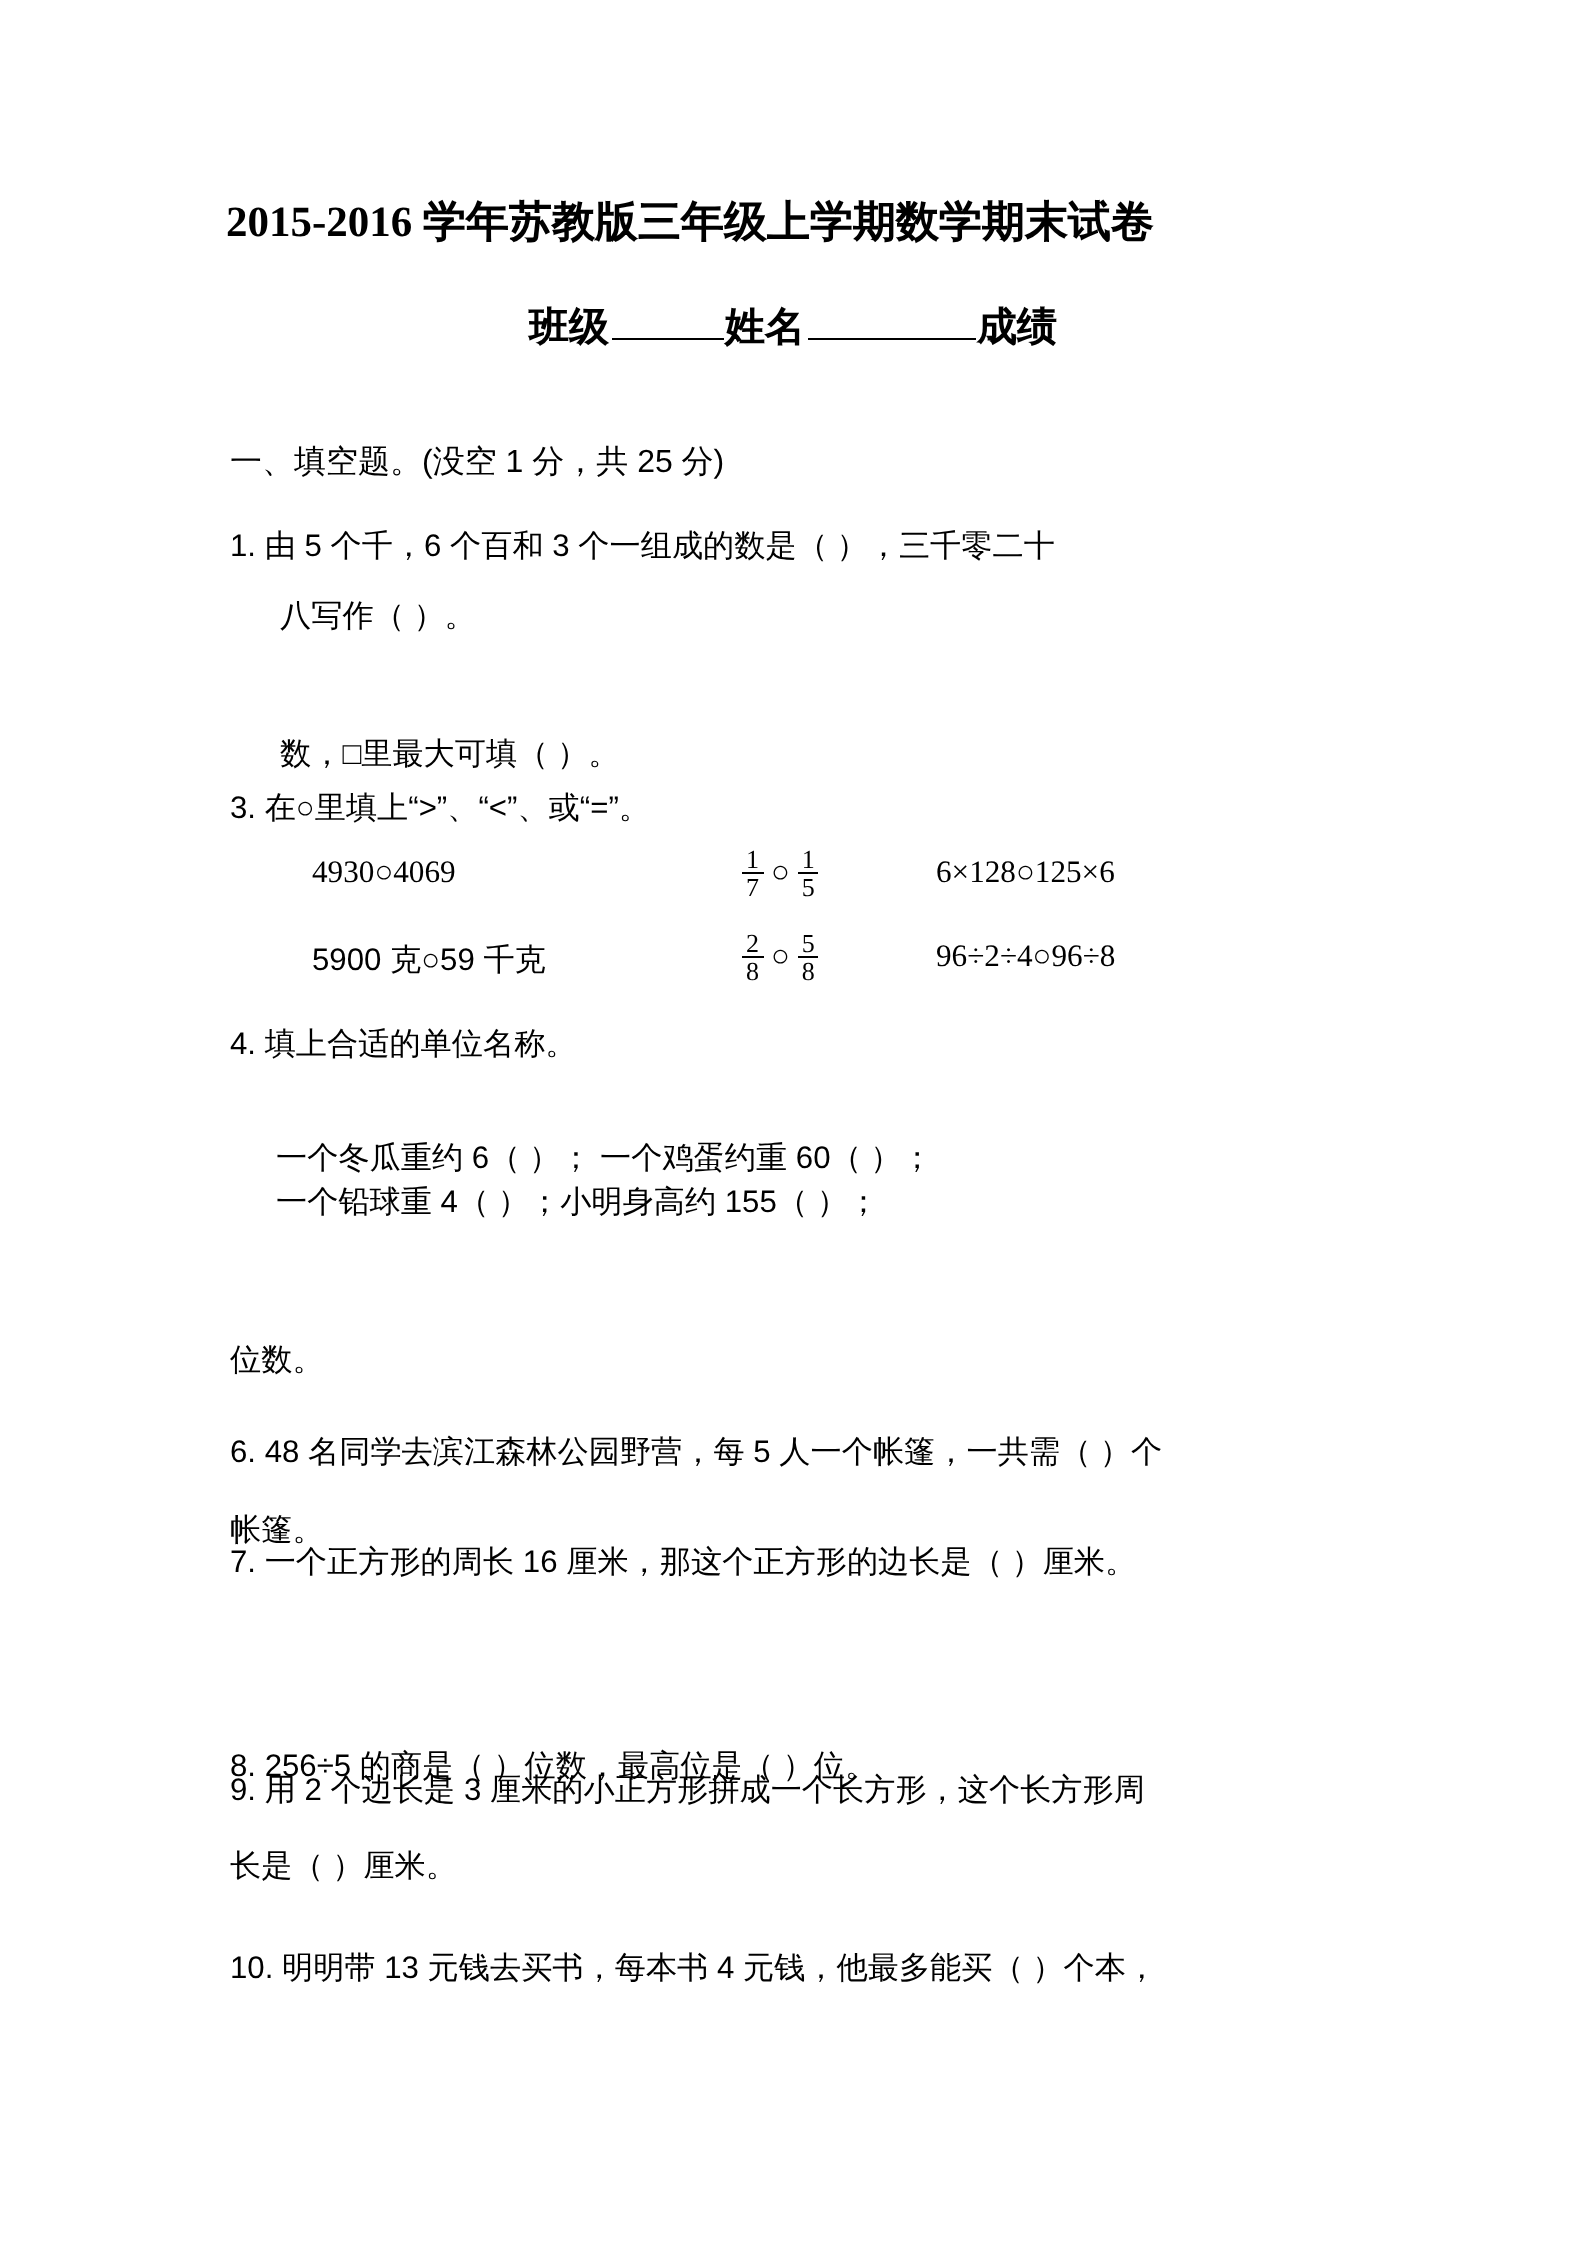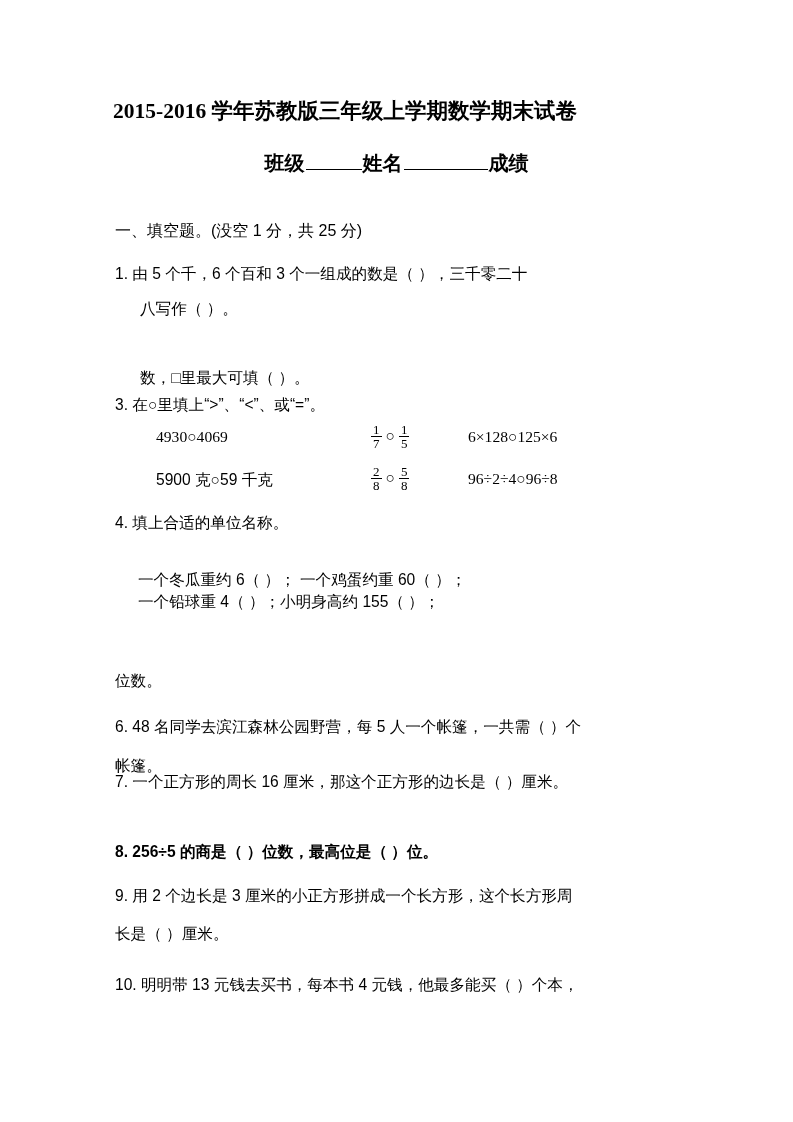--- a/index.html
+++ b/index.html
@@ -135,20 +135,20 @@
   <div class="qline cjk q-sub-indent" style="top:553px;margin-top:18px;">一个冬瓜重约 6（    ）；   一个鸡蛋约重 60（    ）；</div>
   <div class="qline cjk q-sub-indent" style="top:593px;">一个铅球重 4（    ）；小明身高约 155（    ）；</div>
 
   <div class="qline cjk q-cont-flush" style="top:672px;">位数。</div>
 
   <div class="qline cjk q-num-indent" style="top:718px;">6.  48 名同学去滨江森林公园野营，每 5 人一个帐篷，一共需（      ）个</div>
   <div class="qline cjk q-cont-flush" style="top:757px;">帐篷。</div>
 
   <div class="qline cjk q-num-indent" style="top:773px;">7. 一个正方形的周长 16 厘米，那这个正方形的边长是（      ）厘米。</div>
 
-  <div class="qline cjk q-num-indent" style="top:843px;font-weight:bold;">8. 256÷5 的商是（        ）位数，最高位是（        ）位。</div>
+  <div class="qline cjk q-num-indent" style="top:875px;">8. 256÷5 的商是（        ）位数，最高位是（        ）位。</div>
 
   <div class="qline cjk q-num-indent" style="top:887px;">9.  用 2 个边长是 3 厘米的小正方形拼成一个长方形，这个长方形周</div>
   <div class="qline cjk q-cont-flush" style="top:925px;">长是（            ）厘米。</div>
 
   <div class="qline cjk q-num-indent" style="top:976px;">10. 明明带 13 元钱去买书，每本书 4 元钱，他最多能买（    ）个本，</div>
 
 </div>
 
 </body></html>

